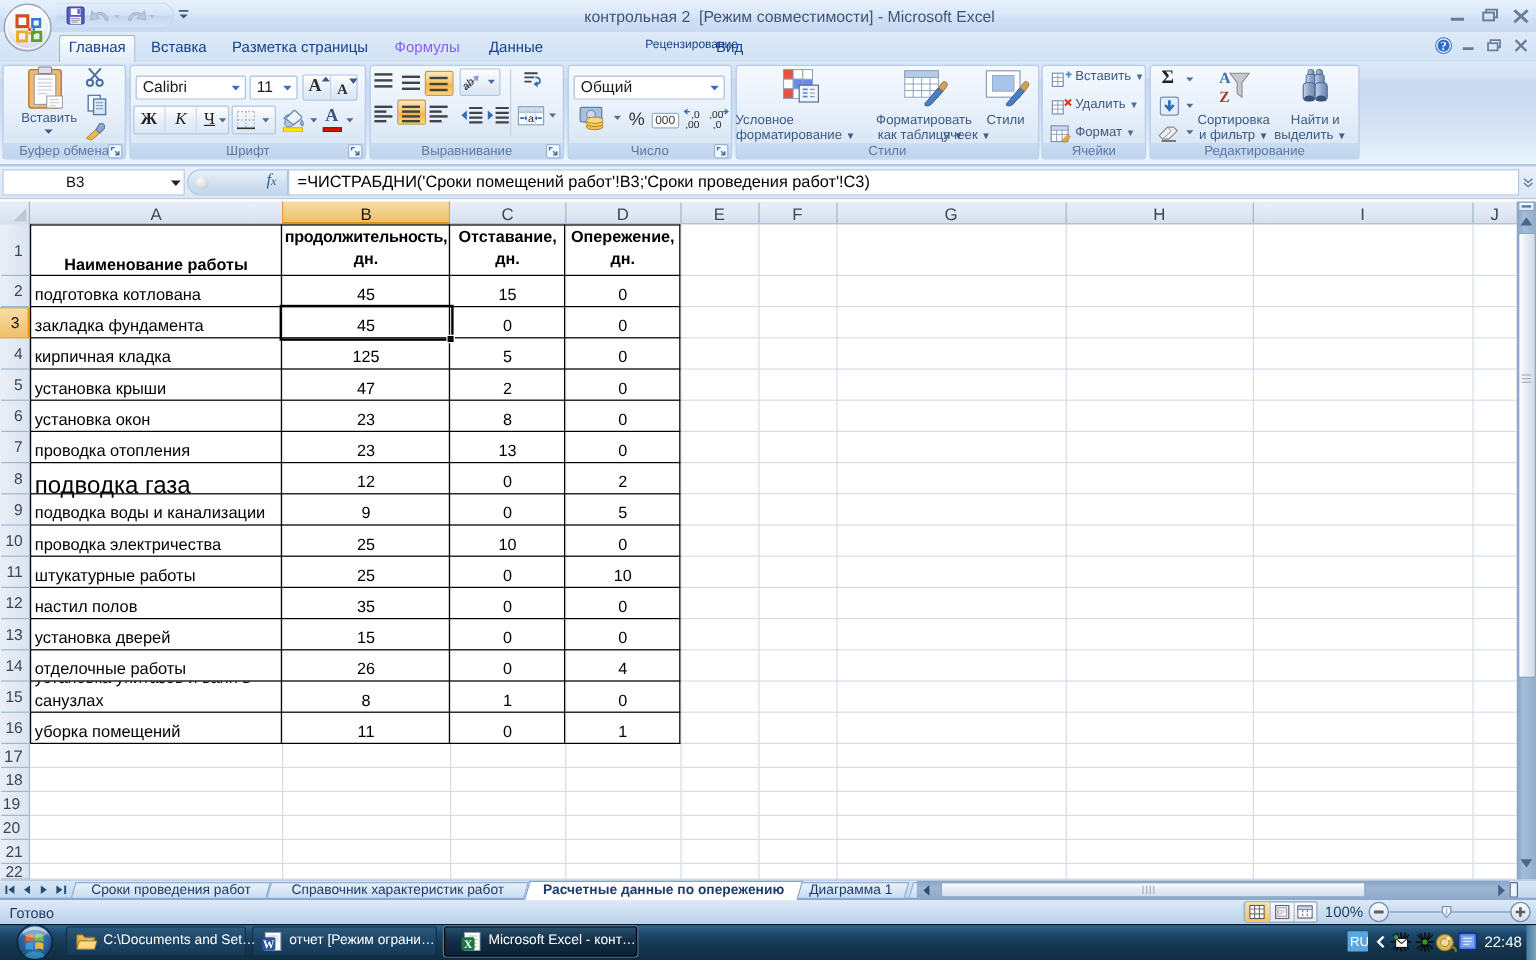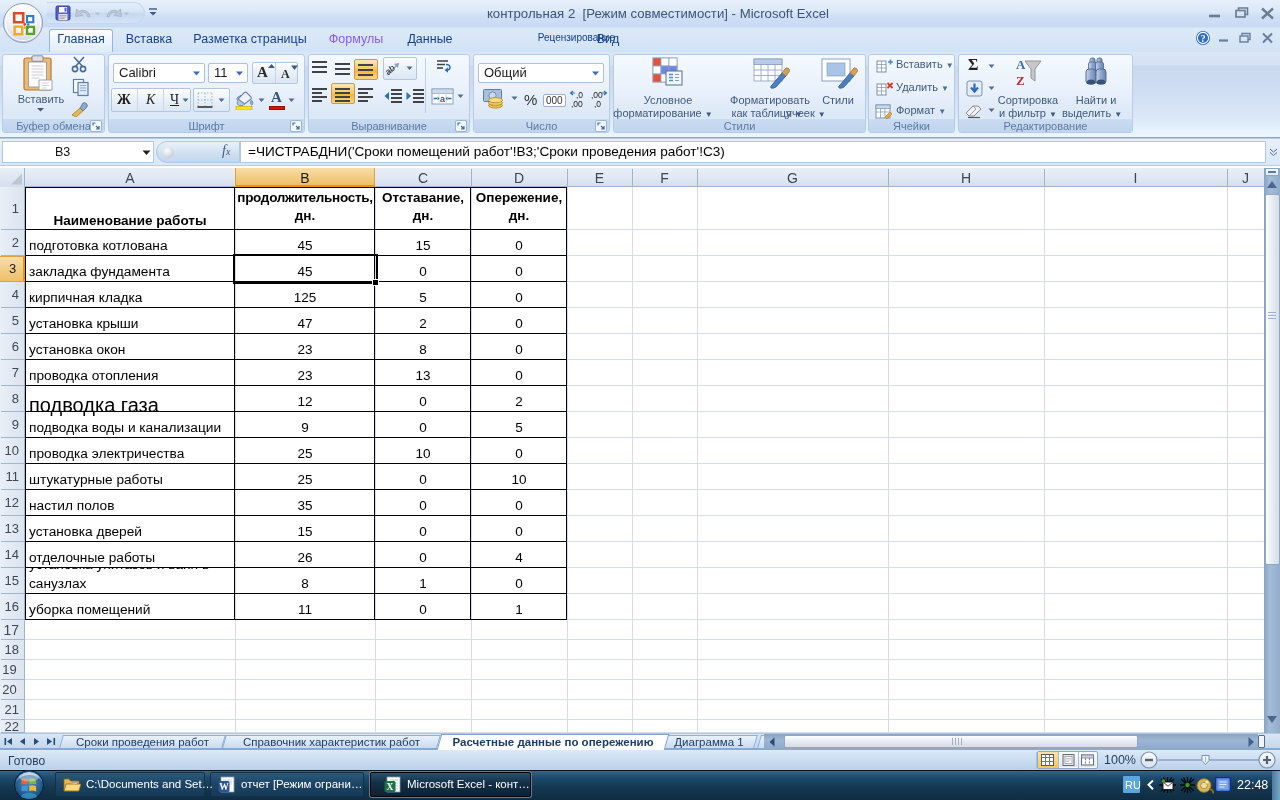--- a/index.html
+++ b/index.html
@@ -296,21 +296,21 @@
 <rect x="19" y="11" width="8" height="8" fill="#6b89e8"></rect>
       <rect x="3" y="19" width="8" height="8" fill="#e8503c"></rect>
 <rect x="11" y="19" width="8" height="8" fill="#fff"></rect>
       <rect x="19" y="19" width="8" height="8" fill="#fff"></rect>
 <rect x="19" y="3" width="8" height="8" fill="#fff"></rect>
     </g>
 <rect x="16" y="16" width="16" height="14" fill="#f2f5fa" stroke="#5a6f8e" stroke-width="1"></rect>
 <path d="M19 19.5h4M19 22.5h4M19 25.5h4" stroke="#4a90d8" stroke-width="1.4"></path>
 <path d="M25 19.5h4M25 22.5h4M25 25.5h4" stroke="#8a9ab0" stroke-width="1"></path>
 </svg>
-<div class="tx" style="left:613px;top:94px;width:110px;text-align:center;font-size:11px;color:#3e5a80">Условное</div>
+<div class="tx" style="left:613px;top:94px;width:110px;font-size:11px;color:#3e5a80">Условное</div>
 <div class="tx" style="left:608px;top:107px;width:110px;text-align:center;font-size:11px;color:#3e5a80">форматирование <span style="font-size:8px">▼</span></div>
 <svg class="ab" style="left:752px;top:55px" width="38" height="36" viewBox="0 0 38 36">
 <g stroke="#8aa0bd" stroke-width="0.8" fill="#fff">
 <rect x="2" y="4" width="28" height="22"></rect>
 <path d="M2 9.5h28M2 15h28M2 20.5h28M9 4v22M16 4v22M23 4v22" fill="none"></path>
     </g>
 <rect x="2" y="4" width="28" height="5.5" fill="#b8cce8" stroke="#8aa0bd" stroke-width="0.8"></rect>
 <path d="M20 30 L30 18 l4 3 L24 32 q-3 2 -5 1 q-1 -2 1 -3z" fill="#4c7fc0" stroke="#2d5a94" stroke-width="0.8"></path>
 <path d="M30 18 l4 3 l3 -4 a2.5 2.5 0 0 0 -4 -3 z" fill="#d2a05a" stroke="#a27838" stroke-width="0.8"></path>
 </svg>

